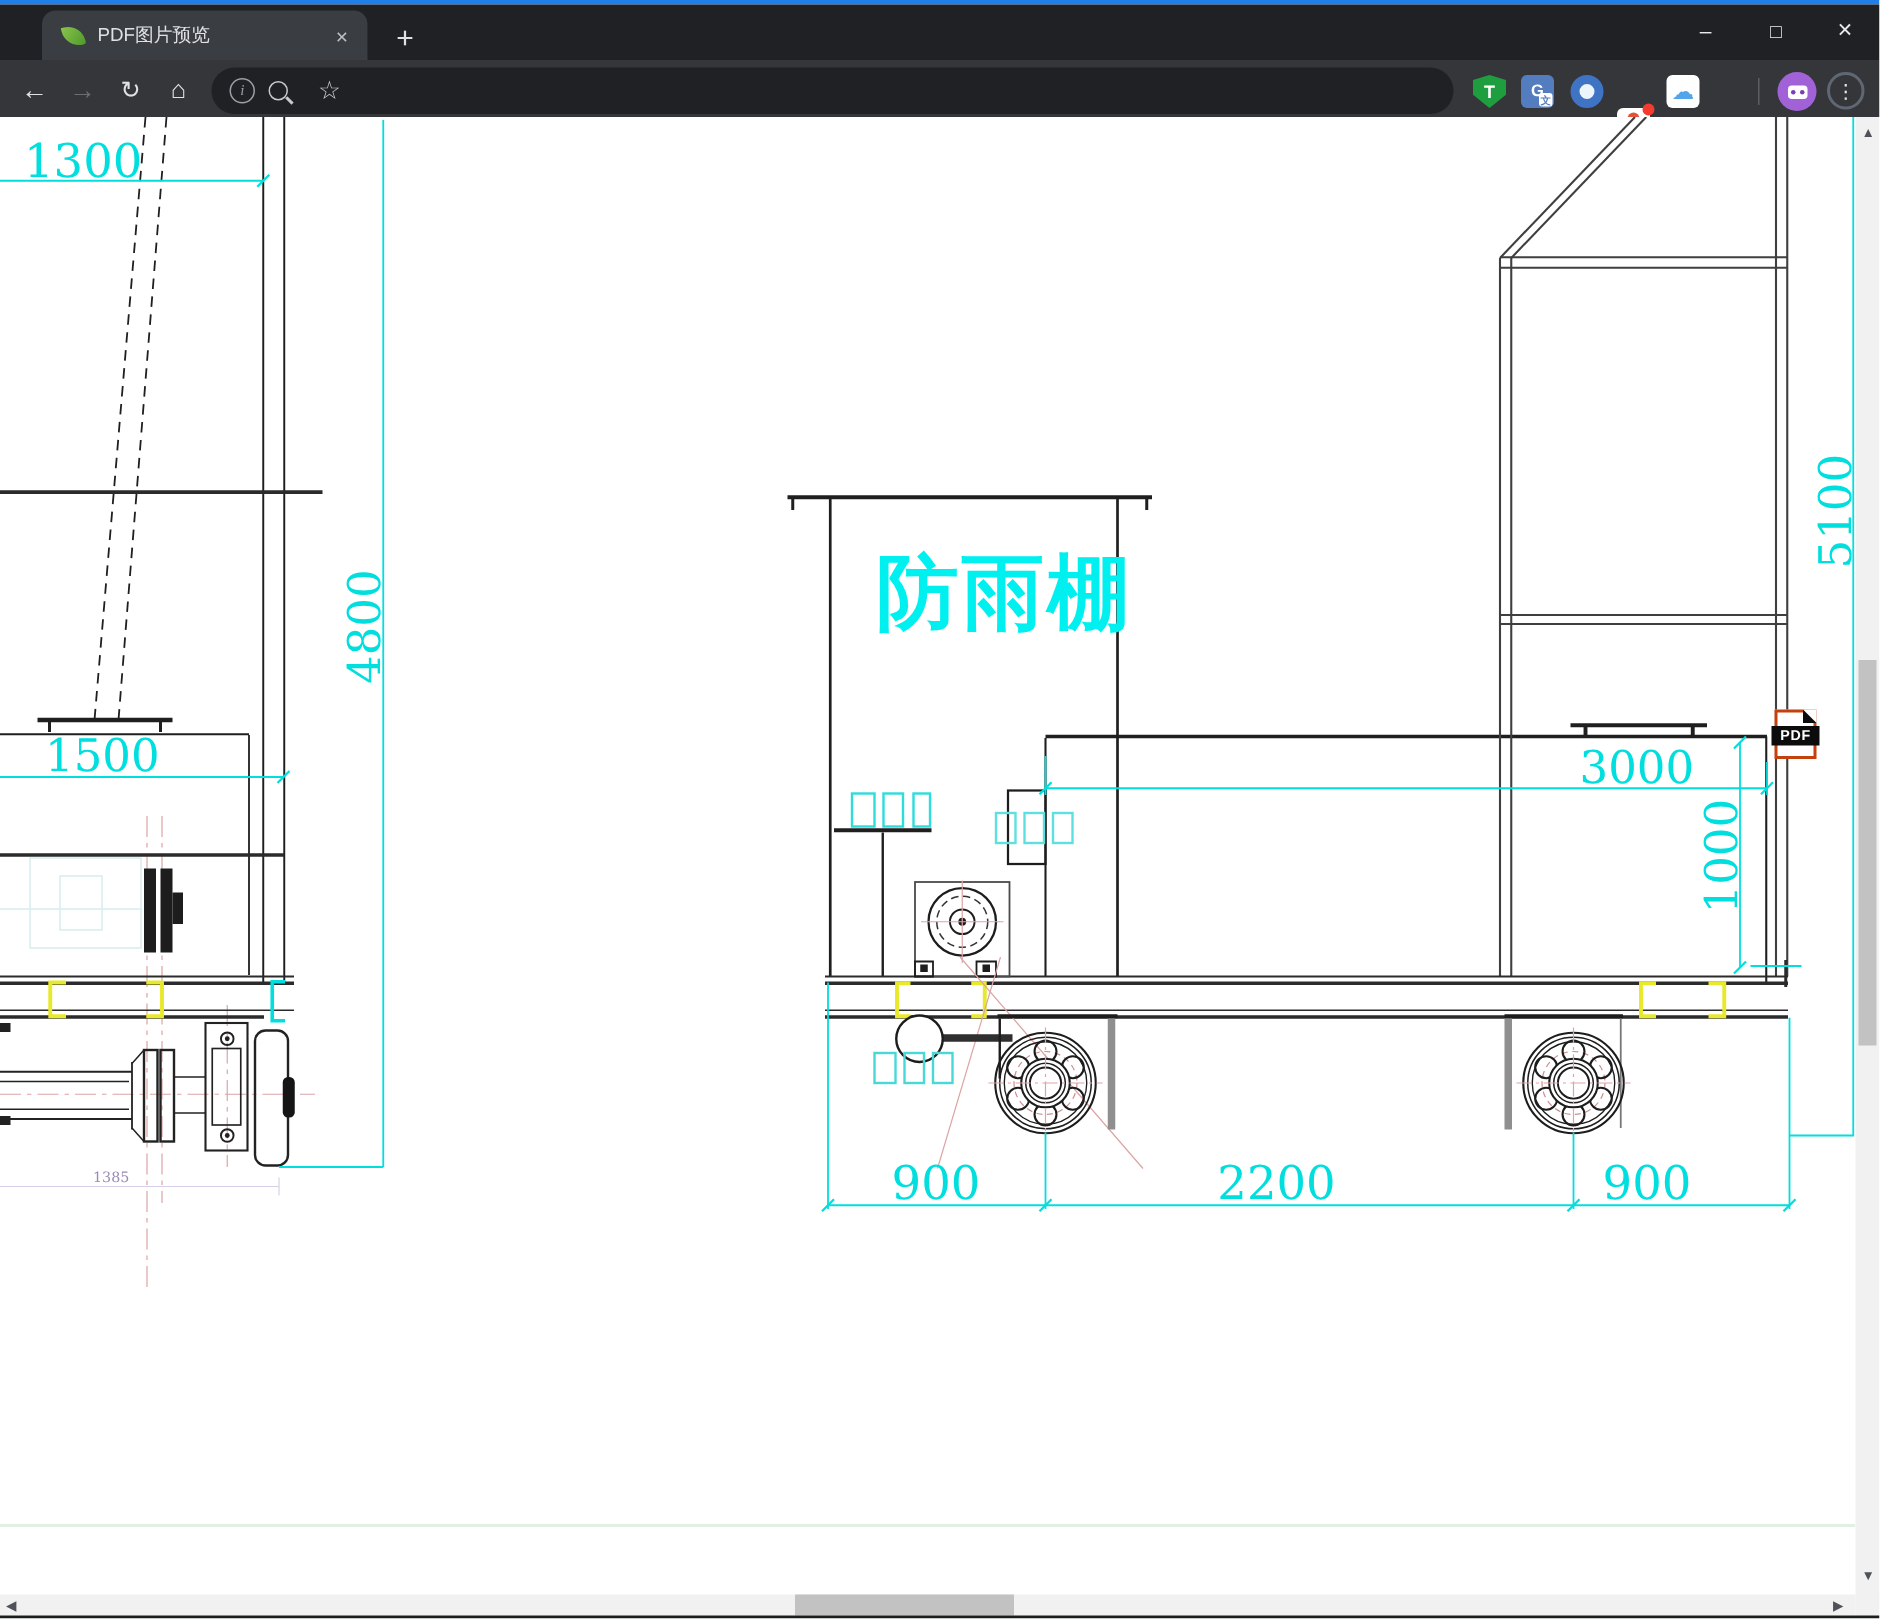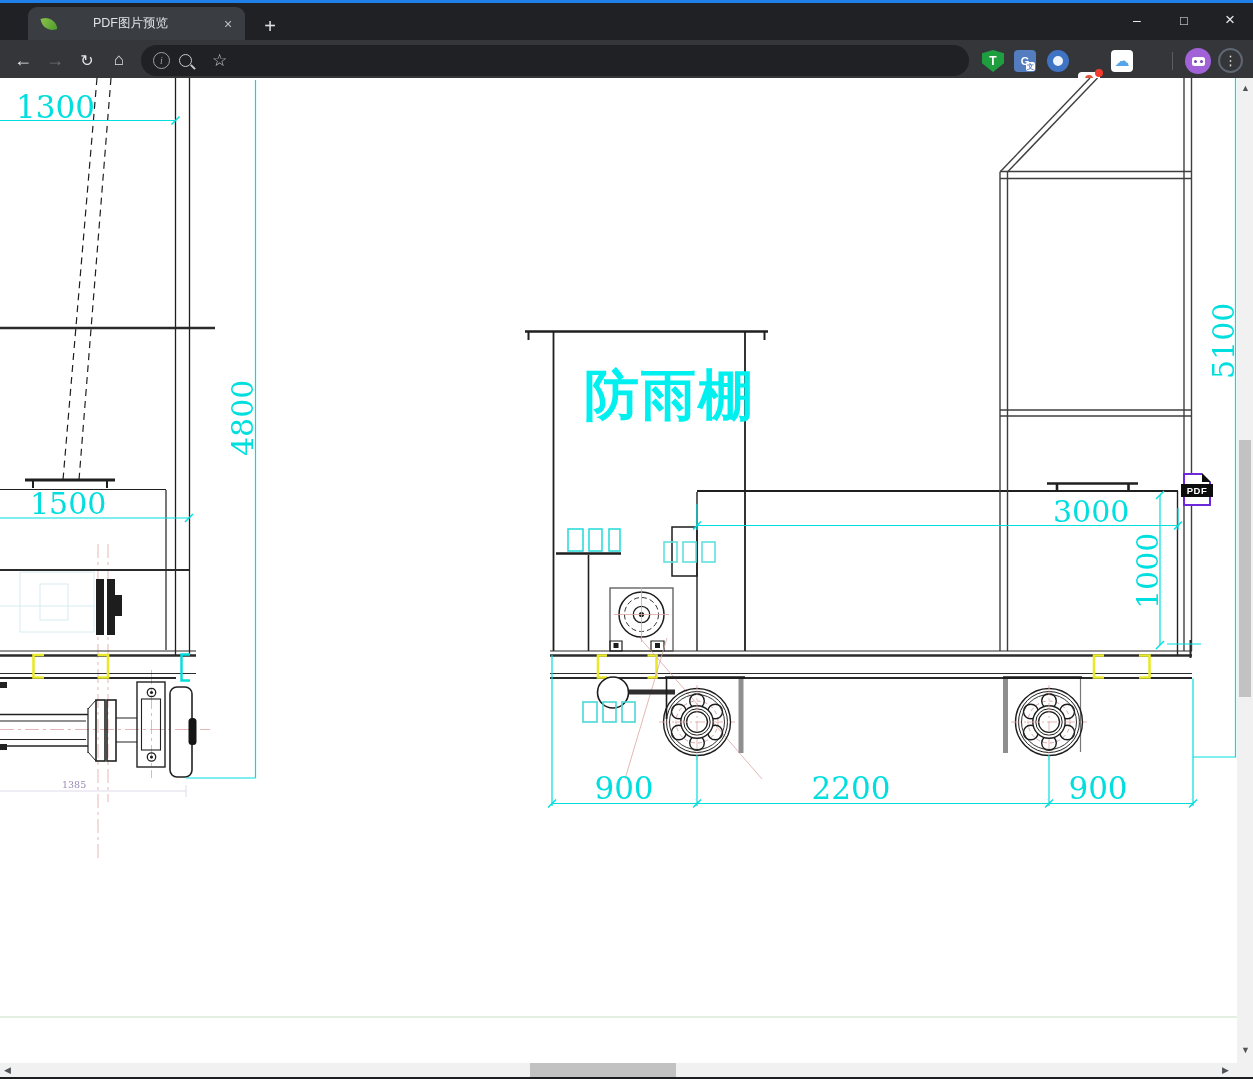--- a/index.html
+++ b/index.html
@@ -52,21 +52,21 @@
                clip-path:polygon(12% 88%,40% 12%,55% 42%,90% 22%,56% 90%,44% 60%);}
   .sep{left:1172px;top:52px;width:1px;height:18px;background:#5a5e63;}
   .avatar{left:1185px;top:48px;width:26px;height:26px;border-radius:50%;background:#a162d8;
           display:flex;align-items:center;justify-content:center;}
   .robot{width:13px;height:9px;background:#fff;border-radius:2.5px;position:relative;}
   .robot i{position:absolute;top:3px;width:3px;height:3px;border-radius:50%;background:#7a3fb0;display:block;}
   .menu-circle{left:1218px;top:48px;width:25px;height:25px;border:2px solid #5f6772;border-radius:50%;
                box-sizing:border-box;display:flex;align-items:center;justify-content:center;color:#e8eaed;font-size:13px;}
   
   .content{left:0;top:78px;width:1237px;height:985px;background:#fff;overflow:hidden;}
-  .pdf-fab{left:1183px;top:473px;width:28px;height:33px;background:#fff;border:2px solid #6d28d9;
+  .pdf-fab{left:1183px;top:473px;width:28px;height:33px;background:#fff;border:2px solid #c2410c;
            box-sizing:border-box;position:absolute;}
   .pdf-fab .fold{position:absolute;right:-2px;top:-2px;width:0;height:0;
                  border-left:9px solid #0c0c0c;border-top:9px solid #fff;}
   .pdf-fab .band{position:absolute;left:-4px;top:9px;width:32px;height:13px;background:#0c0c0c;color:#fff;
                  font-size:9.5px;font-weight:bold;display:flex;align-items:center;justify-content:center;letter-spacing:.5px;}
   
   .hscroll{left:0;top:1063px;width:1237px;height:14px;background:#f1f1f1;}
   .hthumb{left:530px;top:1063px;width:146px;height:14px;background:#c2c2c2;}
   .vscroll{left:1237px;top:78px;width:16px;height:999px;background:#f1f1f1;}
   .vthumb{left:1239px;top:440px;width:12px;height:257px;background:#c2c2c2;}
@@ -74,21 +74,21 @@
   .bottom-strip{left:0;top:1077px;width:1253px;height:2px;background:#1b1d1f;}
   
   .cadtxt{font-family:"DejaVu Serif","Liberation Serif",serif;fill:#00dede;}
   .cjk{font-family:"DejaVu Sans",sans-serif;font-weight:bold;fill:#00f0f0;}
 </style>
 </head>
 <body>
 
 <div class="abs accent-strip"></div>
 <div class="abs titlebar">
-  <div class="abs tab" style="left:28px;top:4px;gap:28px;">
+  <div class="abs tab" style="left:28px;top:4px;">
     <span class="leaf"></span>
     <span class="tab-title">PDF图片预览</span>
     <span class="tab-close">×</span>
   </div>
 </div>
 <div class="abs newtab">+</div>
 <div class="abs wctl" style="left:1114px;">–</div>
 <div class="abs wctl" style="left:1161px;font-size:13px;">□</div>
 <div class="abs wctl" style="left:1207px;font-size:17px;">×</div>
 

